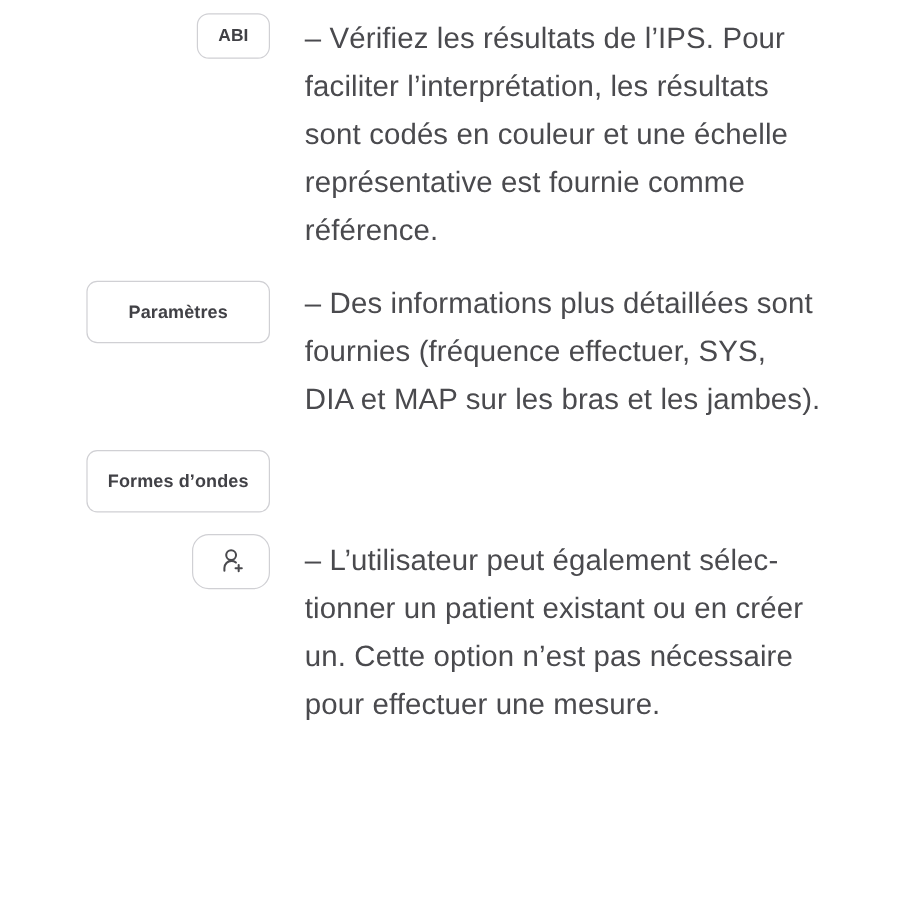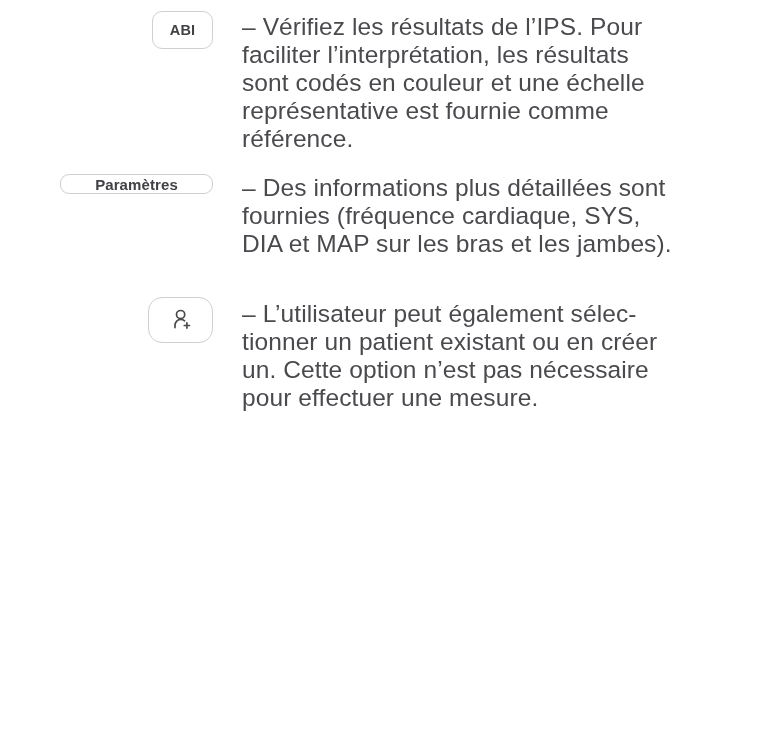--- a/index.html
+++ b/index.html
@@ -9,20 +9,21 @@
   }
   .page {
     position: relative;
     width: 768px;
     height: 751px;
     box-sizing: border-box;
     background: #ffffff;
     padding-top: 13px;
     font-family: "Liberation Sans", "DejaVu Sans", sans-serif;
     overflow: hidden;
+    padding-left: 12px;
   }
   .row {
     display: grid;
     grid-template-columns: 213px 1fr;
     column-gap: 29px;
     margin-bottom: 21px;
     align-items: start;
   }
   .badge-col {
     display: flex;
@@ -44,35 +45,35 @@
   }
   .badge--abi {
     width: 61px;
     height: 38px;
     border-radius: 10px;
     margin-top: -2px;
     font-size: 14.5px;
   }
   .badge--wide {
     width: 153px;
-    height: 20px;
+    height: 52px;
     border-radius: 9px;
     margin-top: 0px;
   }
   .badge--icon {
     width: 65px;
     height: 46px;
     border-radius: 14px;
     margin-top: -3px;
   }
   .para {
     margin: 0;
     white-space: pre-line;
     font-size: 24.5px;
-    line-height: 28px;
+    line-height: 40px;
     letter-spacing: 0.1px;
     color: #4a4a4e;
   }
   .icon-svg {
     display: block;
     stroke: #4a4a4e;
     fill: none;
     stroke-width: 1.7;
     stroke-linecap: round;
     stroke-linejoin: round;
@@ -92,25 +93,28 @@
 sont codés en couleur et une échelle
 représentative est fournie comme
 référence.</p>
   </div>
 
   <div class="row">
     <div class="badge-col">
       <span class="badge badge--wide">Paramètres</span>
     </div>
     <p class="para">– Des informations plus détaillées sont
-fournies (fréquence cardiaque, SYS,
+fournies (fréquence effectuer, SYS,
 DIA et MAP sur les bras et les jambes).</p>
   </div>
 
   <div class="row">
+    <div class="badge-col">
+      <span class="badge badge--wide">Formes d’ondes</span>
+    </div>
   </div>
 
 
   <div class="row">
     <div class="badge-col">
       <span class="badge badge--icon">
         <svg class="icon-svg" width="28" height="28" viewBox="0 0 28 28" aria-hidden="true">
           <circle cx="13.6" cy="8.6" r="4.1"></circle>
           <path d="M8 21.6 V19.3 A5.9 5.9 0 0 1 13.9 13.4 A5.7 5.7 0 0 1 17.6 14.8"></path>
           <path d="M19.9 16.9 v5.2 M17.3 19.5 h5.2"></path>

